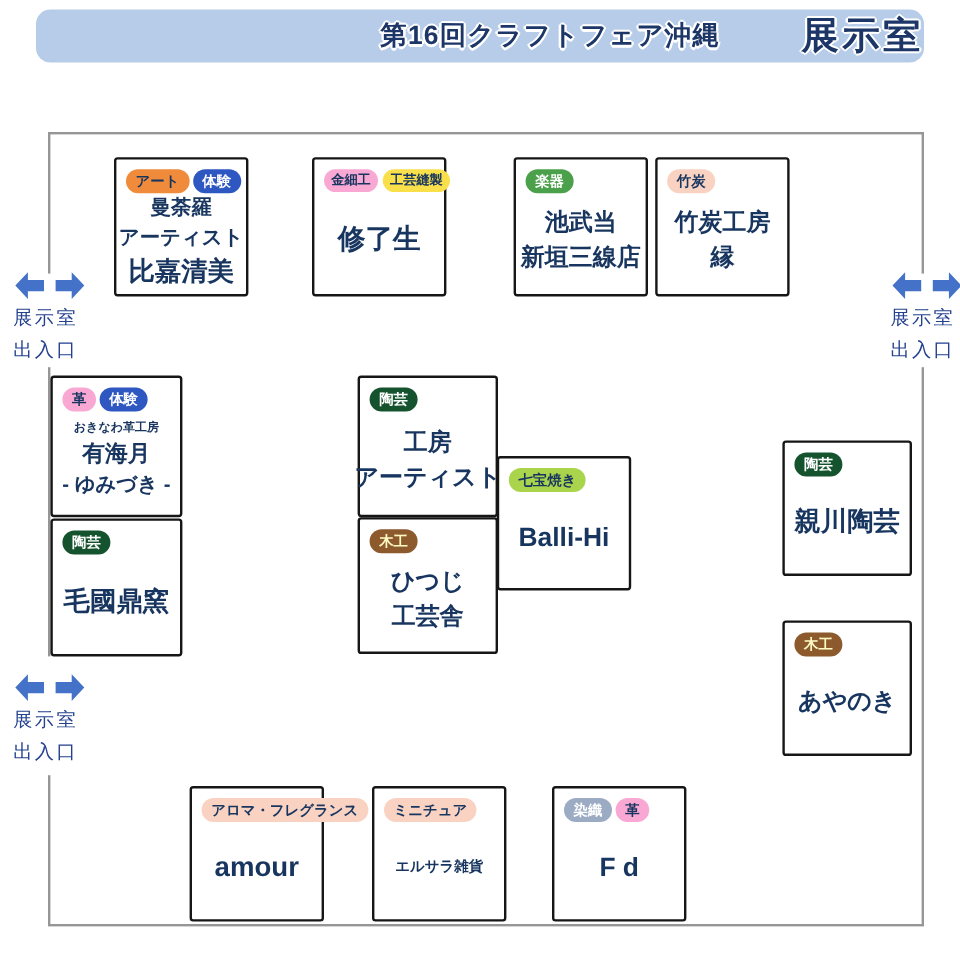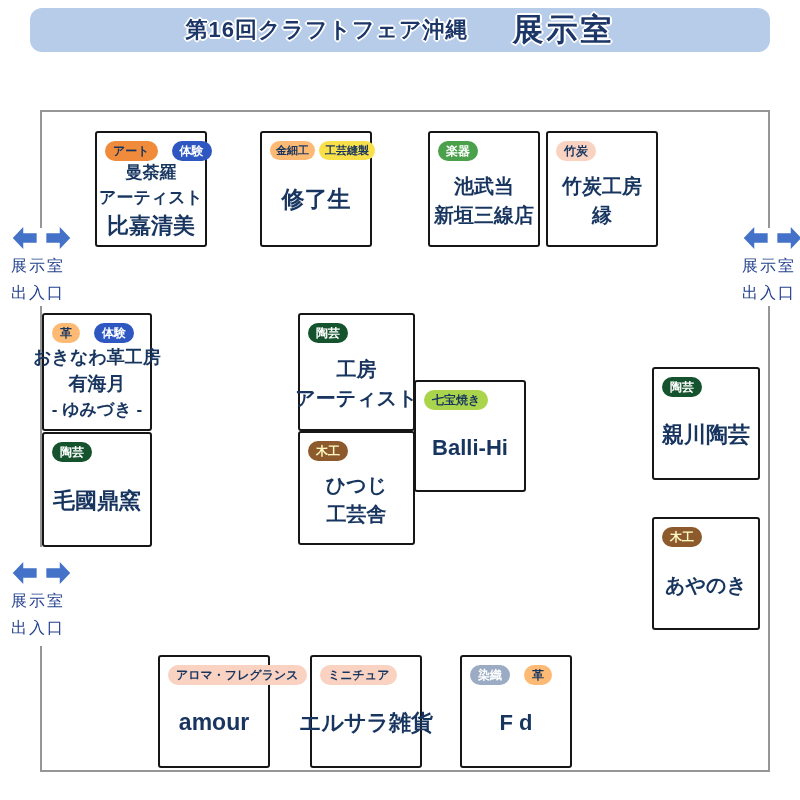--- a/index.html
+++ b/index.html
@@ -2,55 +2,55 @@
 <html><head>
 <meta charset="utf-8">
 <style>
   html,body { margin:0; padding:0; background:#fff; }
   body { font-family:"Liberation Sans","DejaVu Sans",sans-serif; }
   .stage { position:relative; width:800px; height:800px; background:#fff; overflow:hidden; }
 
   
   .header { position:absolute; left:30px; top:8px; width:740px; height:44px;
             background:#b7cce9; border-radius:12px;
-            display:flex; align-items:center; justify-content:center; gap:44px; }
+            display:flex; align-items:center; justify-content:flex-end; gap:68px; }
   .header .t1, .header .t2 { color:#1c3668; font-weight:bold;
             text-shadow:-2px 0 0 #fff,2px 0 0 #fff,0 -2px 0 #fff,0 2px 0 #fff,
                         -1px -1px 0 #fff,1px -1px 0 #fff,-1px 1px 0 #fff,1px 1px 0 #fff; }
   .header .t1 { font-size:22px; letter-spacing:1px; }
   .header .t2 { font-size:31px; letter-spacing:3px; }
 
   
   .room { position:absolute; left:40px; top:110px; width:730px; height:662px;
           border:2px solid #969696; box-sizing:border-box; background:#fff; }
   .gapcover { position:absolute; background:#fff; z-index:2; }
 
   
   .booth { position:absolute; box-sizing:border-box; background:#fff;
            border:2px solid #161616; border-radius:3px;
            display:flex; flex-direction:column; z-index:3; }
-  .tags { display:flex; gap:14px; padding:8px 4px 0 8px; align-items:flex-start; }
+  .tags { display:flex; gap:3px; padding:8px 4px 0 8px; align-items:flex-start; }
   .tag { font-size:12px; font-weight:bold; line-height:1; padding:4px 8px;
          border-radius:999px; white-space:nowrap; }
   .tag.t11 { font-size:11px; padding:4px 6px; }
   .c-orange { background:#ef8b3a; color:#17355f; }
   .c-blue   { background:#2e57c2; color:#ffffff; }
-  .c-gold   { background:#fdba74; color:#17355f; }
+  .c-gold   { background:#f9a8d4; color:#17355f; }
   .c-yellow { background:#f9e04a; color:#17355f; }
   .c-green  { background:#4ba04b; color:#ffffff; }
   .c-peach  { background:#f9d2c2; color:#17355f; }
   .c-purple { background:#14532d; color:#ffffff; }
   .c-brown  { background:#8c5a2d; color:#fef9c3; }
   .c-ygreen { background:#abd44d; color:#17355f; }
   .c-slate  { background:#9cabc4; color:#ffffff; }
   .names { flex:1; display:flex; flex-direction:column; align-items:center;
            justify-content:center; color:#17355f; font-weight:bold;
            text-align:center; padding-bottom:5px; }
   .nl { line-height:1.45; white-space:nowrap; }
-  .s15{font-size:18px}.s17{font-size:17px}.s18{font-size:22px}.s19{font-size:19px}
+  .s15{font-size:10px}.s17{font-size:17px}.s18{font-size:12px}.s19{font-size:19px}
   .s20{font-size:20px}.s22{font-size:22px}.s24{font-size:23px}
 
   
   .entrance { position:absolute; width:64px; color:#24418f; z-index:4; }
   .arrows { display:flex; gap:5px; }
   .ent-line { font-size:16px; letter-spacing:2px; line-height:1.7; white-space:nowrap; }
 </style>
 </head>
 <body>
 

